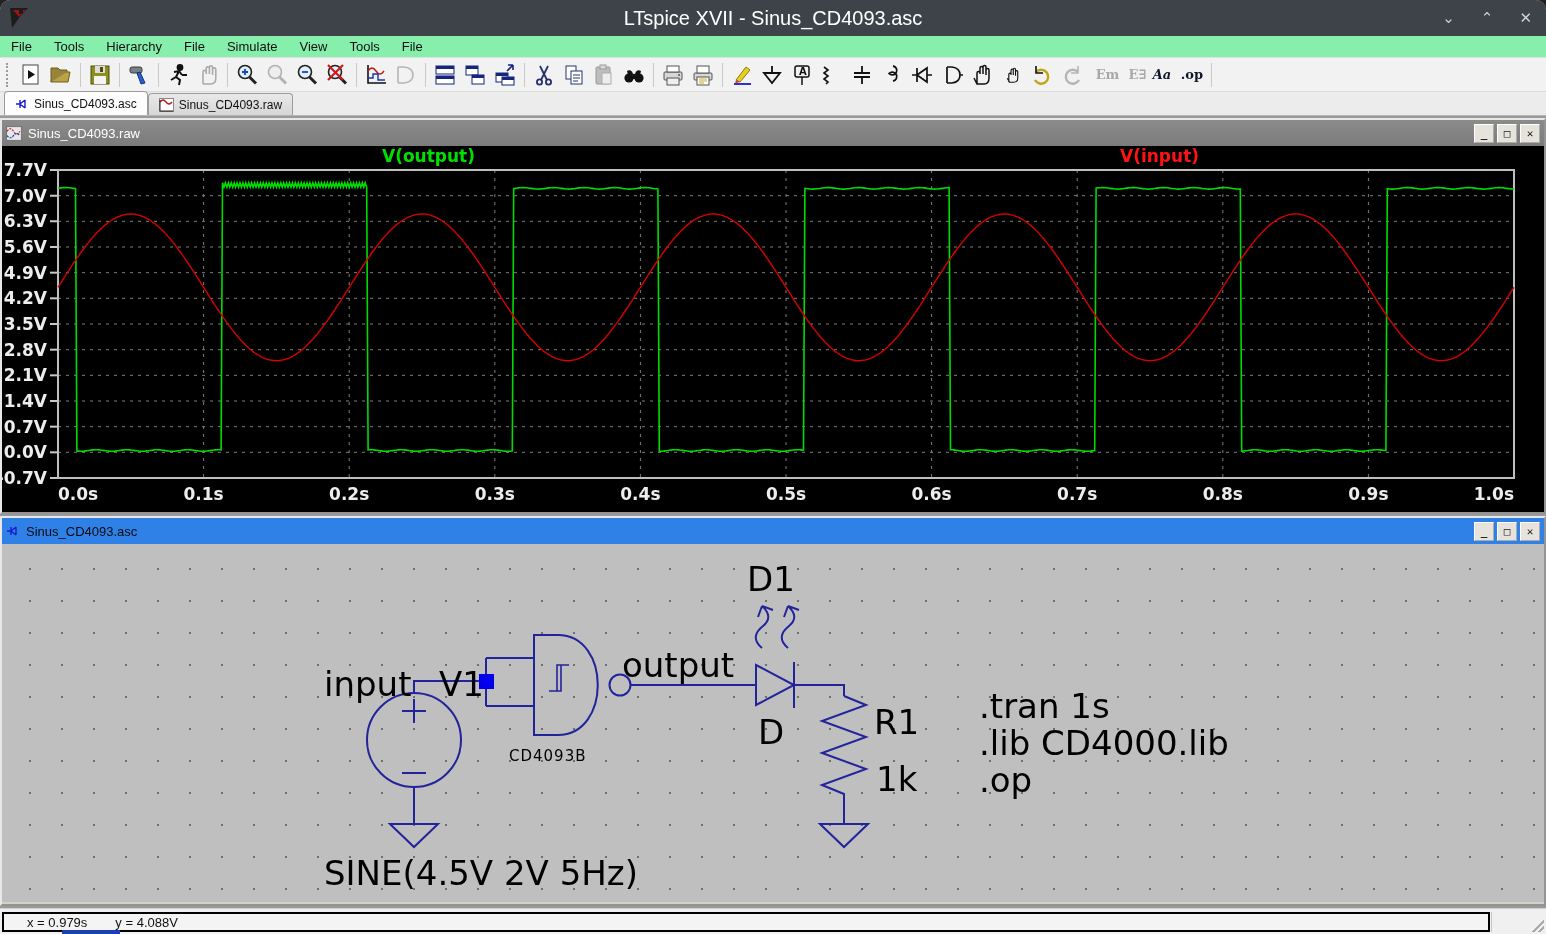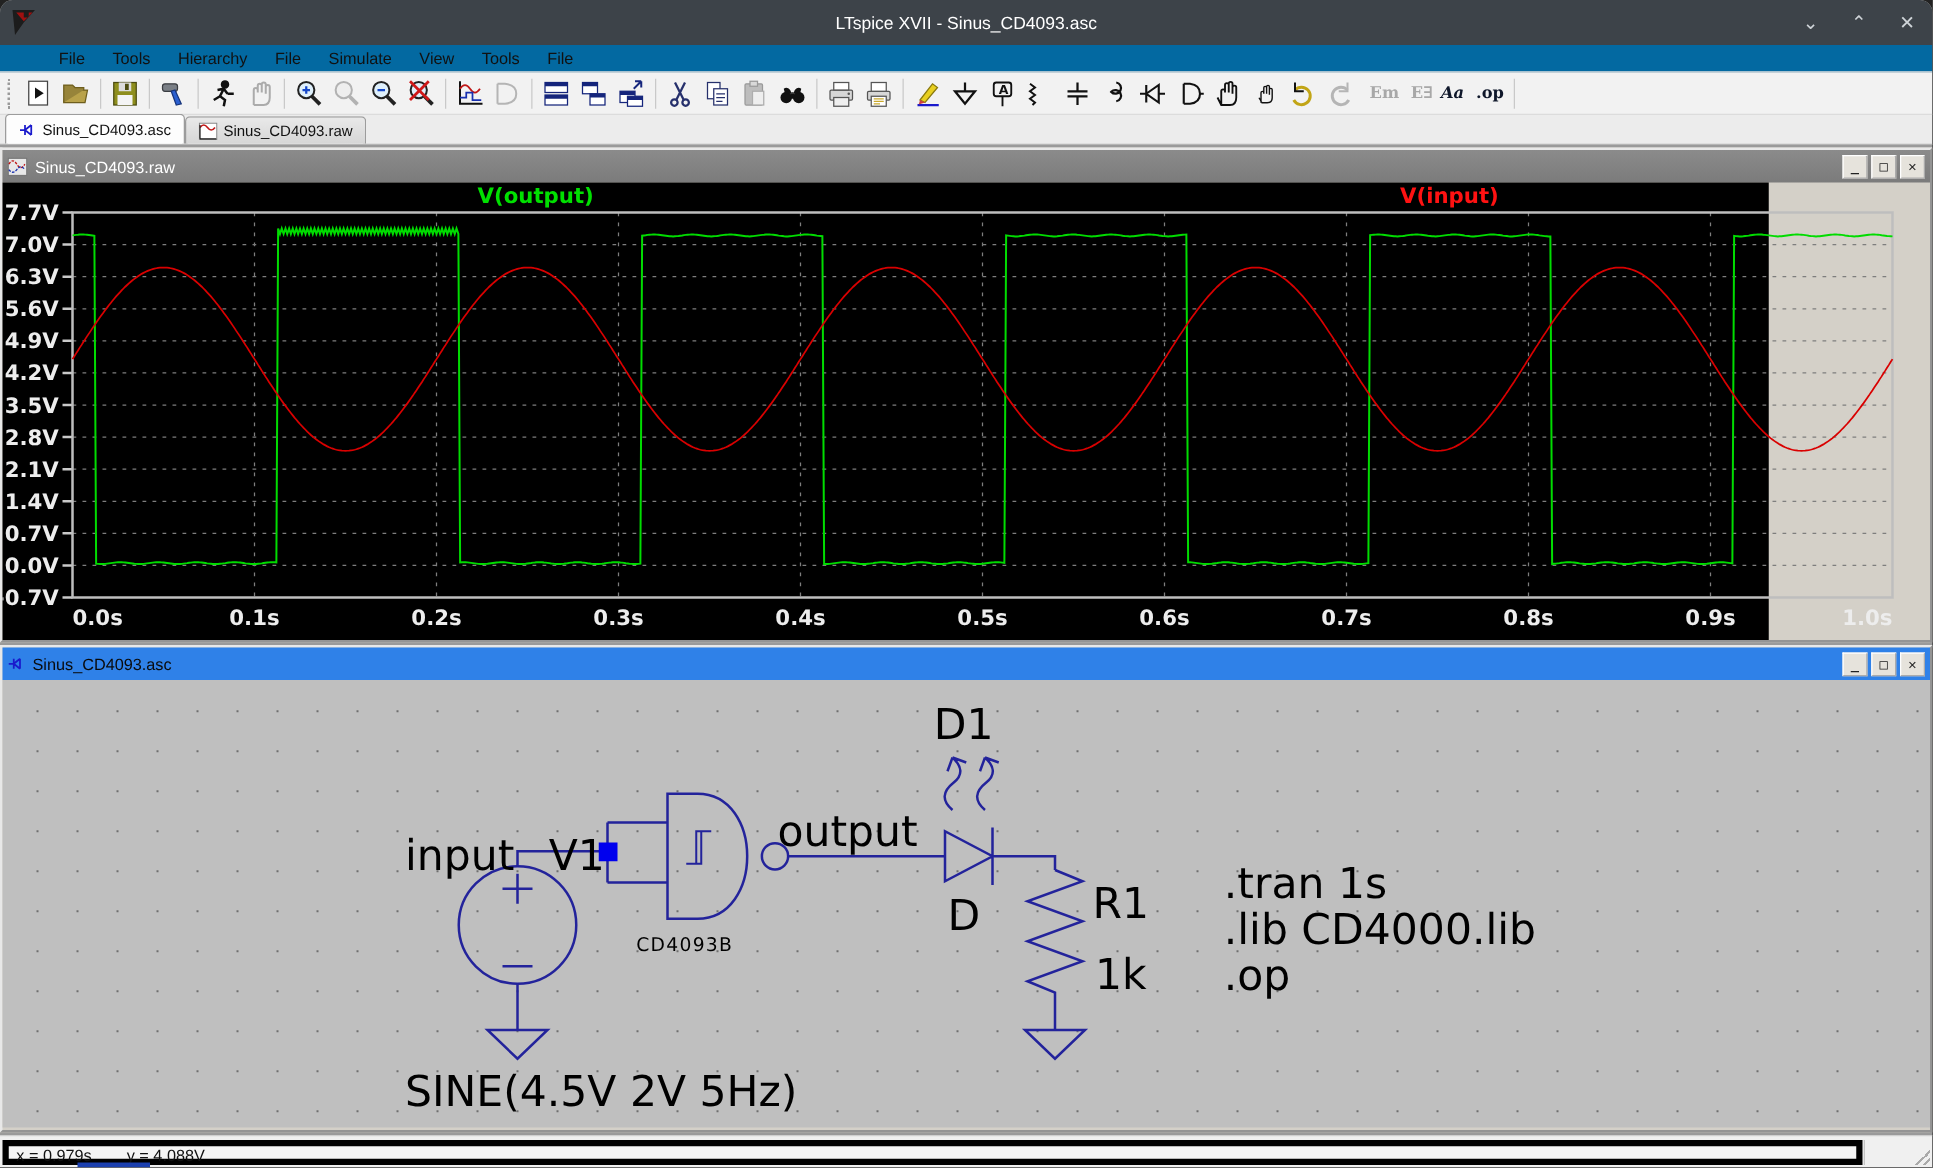--- a/index.html
+++ b/index.html
@@ -3,27 +3,27 @@
 <meta charset="utf-8">
 <style>
   html,body{margin:0;padding:0;background:#222;}
   *{box-sizing:border-box;}
   #app{position:relative;width:1546px;height:934px;background:#9a9a9a;
        font-family:"Liberation Sans",sans-serif;overflow:hidden;
        border-radius:10px 10px 0 0;}
   
   #titlebar{position:absolute;left:0;top:0;width:100%;height:36px;background:#3d4349;
             border-radius:10px 10px 0 0;display:flex;align-items:center;color:#e8ebed;}
-  #titlebar .title{position:absolute;left:0;right:0;text-align:center;font-size:14px;color:#fff;}
+  #titlebar .title{position:absolute;left:0;right:0;text-align:center;font-size:20px;color:#fff;}
   #logo{margin-left:6px;z-index:2;}
   #win-controls{position:absolute;right:14px;top:0;height:36px;display:flex;gap:26px;align-items:center;z-index:2;}
   #win-controls span{color:#cfd4d8;font-size:15px;cursor:default;}
   
-  #menubar{position:absolute;left:0;top:36px;width:100%;height:22px;background:#0369a1;
-           border-bottom:1px solid #e0e0e0;display:flex;align-items:center;font-size:13px;color:#111;padding-left:36px;}
+  #menubar{position:absolute;left:0;top:36px;width:100%;height:22px;background:#86efac;
+           border-bottom:1px solid #e0e0e0;display:flex;align-items:center;font-size:13px;color:#111;}
   #menubar .mi{padding:0 11px;height:100%;display:flex;align-items:center;}
   
   #toolbar{position:absolute;left:0;top:58px;width:100%;height:34px;background:#f2f2f2;
            border-bottom:1px solid #dcdcdc;display:flex;align-items:center;padding-left:2px;}
   .grip{width:6px;height:24px;margin:0 4px;border-left:2px dotted #9a9a9a;}
   .tbtn{width:30px;height:28px;display:flex;align-items:center;justify-content:center;}
   .tsep{width:1px;height:24px;background:#c9c9c9;margin:0 4px;}
   .ticon-text{font-size:13px;font-weight:bold;color:#0f172a;font-family:"DejaVu Serif",serif;}
   .ticon-text.gray{color:#a8a8a8;margin-left:11px;}
   
@@ -36,34 +36,34 @@
   .child{position:absolute;left:0;width:1546px;border:2px outset #e8e8e8;background:#d4d0c8;}
   #wavewin{top:118px;height:396px;}
   #schemwin{top:516px;height:390px;}
   .ctitle{height:26px;display:flex;align-items:center;padding:0 4px;gap:6px;font-size:13px;}
   #wavewin .ctitle{background:linear-gradient(#8b8b8b,#7b7b7b);color:#fff;}
   #schemwin .ctitle{background:#2f81e8;color:#0a0a0a;}
   .ctitle .cttext{flex:1;}
   .cbtns{display:flex;gap:3px;}
   .cbtn{width:20px;height:19px;background:#e6e3dc;border:1px outset #fff;display:flex;align-items:center;
         justify-content:center;font-size:11px;font-weight:bold;color:#222;font-family:"DejaVu Sans Mono",monospace;}
-  #wave-content{position:absolute;left:0;top:26px;width:1413px;height:366px;background:#000;}
+  #wave-content{position:absolute;left:0;top:26px;width:1542px;height:366px;background:#000;}
   #schem-content{position:absolute;left:0;top:26px;width:1542px;height:358px;background:#bfbfbf;
      background-image:radial-gradient(circle,#6f6f6f 1.1px,transparent 1.2px);
      background-size:32px 32px;background-position:12px 9px;}
   svg text{user-select:none;}
   .axis-label{fill:#ededed;font-family:"DejaVu Sans",sans-serif;font-size:17px;font-weight:bold;}
   .legend-label{font-family:"DejaVu Sans",sans-serif;font-size:17px;font-weight:bold;}
   .schem-big{fill:#000;font-family:"DejaVu Sans",sans-serif;font-size:34px;}
   .schem-small{fill:#000;font-family:"DejaVu Sans",sans-serif;font-size:15px;letter-spacing:1px;}
   
   #statusbar{position:absolute;left:0;top:908px;width:100%;height:26px;background:#f0f0f0;
              border-top:1px solid #cfcfcf;font-size:13px;color:#111;}
-  #status-field{position:absolute;left:2px;top:3px;right:56px;bottom:2px;border:5px solid #000000;
-                display:flex;padding-left:6px;gap:28px;background:#f4f4f4;}
+  #status-field{position:absolute;left:2px;top:3px;right:56px;bottom:2px;border:2px solid #000000;
+                display:flex;align-items:center;padding-left:23px;gap:28px;background:#f4f4f4;}
   #status-sep{position:absolute;right:54px;top:3px;bottom:2px;width:1px;background:#c4c4c4;}
   #grip2{position:absolute;right:2px;bottom:2px;width:12px;height:12px;
          background:linear-gradient(135deg,transparent 50%,#aaa 50%,#aaa 60%,transparent 60%,transparent 75%,#aaa 75%,#aaa 85%,transparent 85%);}
   #taskbar-frag{position:absolute;left:62px;bottom:0;width:58px;height:4px;background:#1b3fae;}
 </style>
 </head>
 <body>
 
 <div id="app">
 

